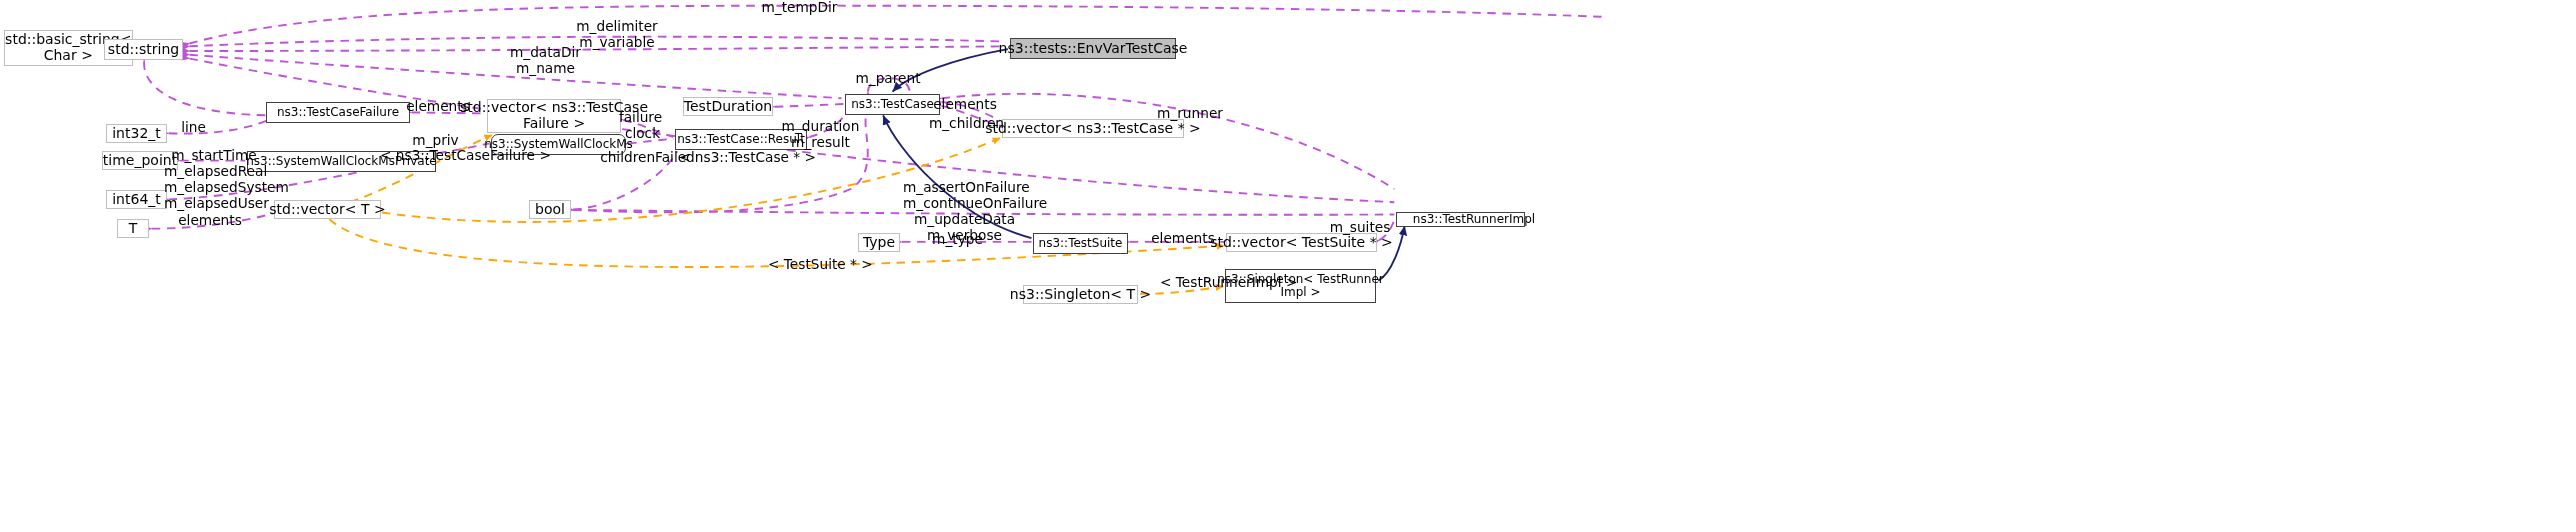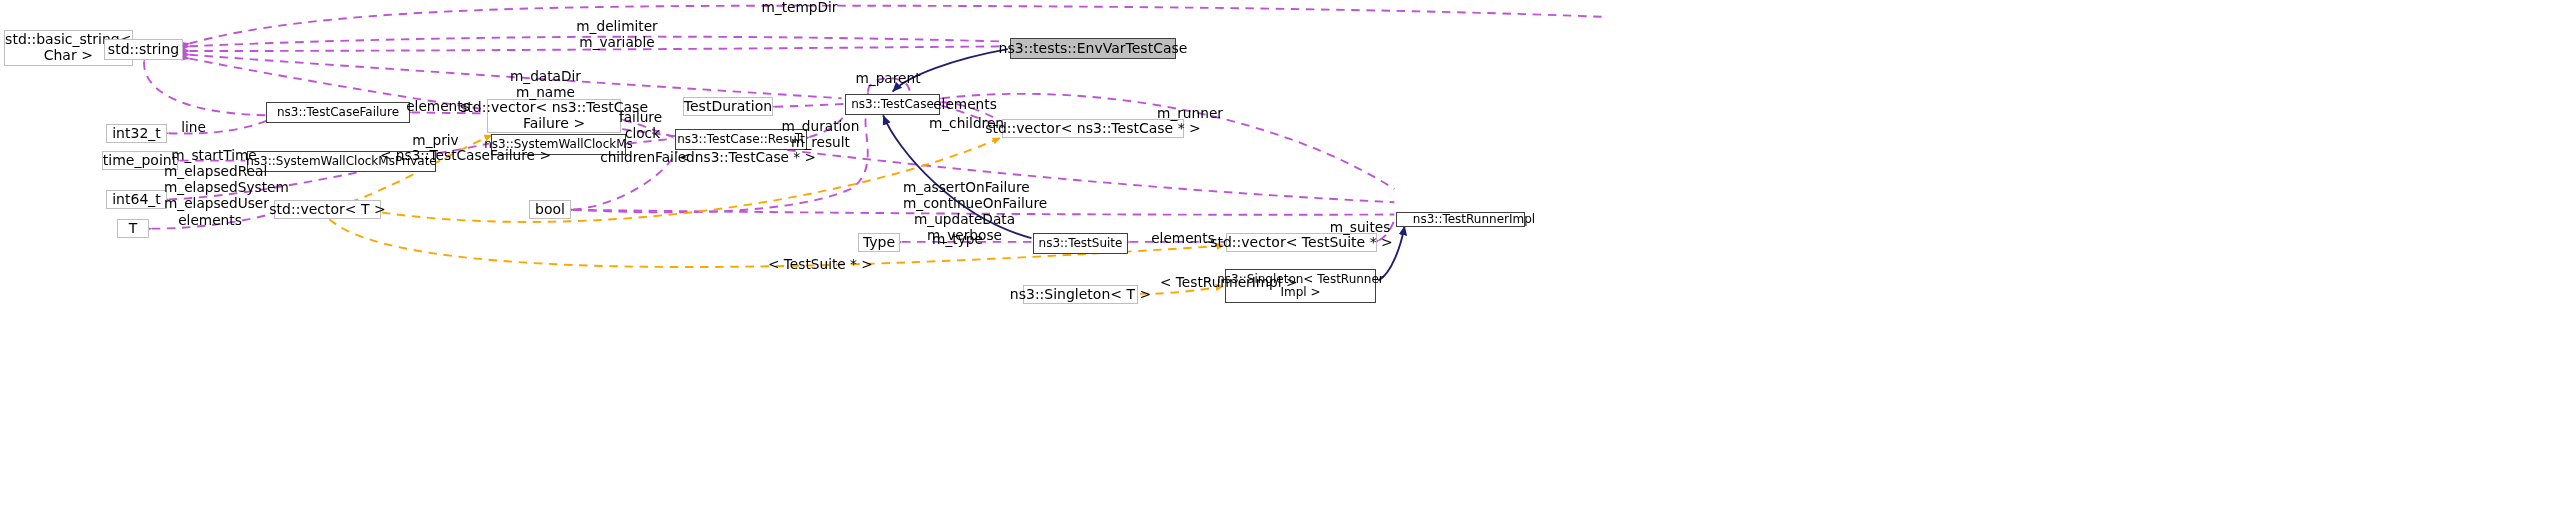--- a/index.html
+++ b/index.html
@@ -161,40 +161,40 @@
   <div class="node plain" style="left:102px;top:151px;width:76px;height:19px;">time_point</div>
   <div class="node plain" style="left:106px;top:190px;width:61px;height:19px;">int64_t</div>
   <div class="node plain" style="left:117px;top:219px;width:32px;height:19px;">T</div>
 
   <div class="node bold" style="left:266px;top:102px;width:144px;height:21px;">ns3::TestCaseFailure</div>
   <div class="node bold" style="left:247px;top:151px;width:189px;height:21px;">ns3::SystemWallClockMsPrivate</div>
   <div class="node plain" style="left:274px;top:200px;width:107px;height:19px;">std::vector&lt; T &gt;</div>
 
   <div class="node plain" style="left:487px;top:99px;width:134px;height:34px;">std::vector&lt; ns3::TestCase
 Failure &gt;</div>
-  <div class="node bold" style="left:491px;top:134px;width:135px;height:21px;">ns3::SystemWallClockMs</div>
+  <div class="node bold" style="left:491px;top:134px;width:135px;height:21px;border-radius:7px;">ns3::SystemWallClockMs</div>
   <div class="node plain" style="left:529px;top:200px;width:42px;height:19px;">bool</div>
 
   <div class="node plain" style="left:683px;top:97px;width:90px;height:19px;">TestDuration</div>
   <div class="node plain" style="left:858px;top:233px;width:42px;height:19px;">Type</div>
   <div class="node bold" style="left:675px;top:129px;width:132px;height:21px;">ns3::TestCase::Result</div>
   <div class="node bold" style="left:845px;top:94px;width:95px;height:21px;">ns3::TestCase</div>
   <div class="node current" style="left:1010px;top:38px;width:166px;height:21px;">ns3::tests::EnvVarTestCase</div>
   <div class="node plain" style="left:1002px;top:119px;width:182px;height:19px;">std::vector&lt; ns3::TestCase * &gt;</div>
   <div class="node bold" style="left:1033px;top:233px;width:95px;height:21px;">ns3::TestSuite</div>
   <div class="node plain" style="left:1226px;top:233px;width:151px;height:19px;">std::vector&lt; TestSuite * &gt;</div>
   <div class="node bold" style="left:1396px;top:212px;width:129px;height:15px;padding-left:27px;">ns3::TestRunnerImpl</div>
   <div class="node bold" style="left:1225px;top:269px;width:151px;height:34px;">ns3::Singleton&lt; TestRunner
 Impl &gt;</div>
   <div class="node plain" style="left:1023px;top:285px;width:115px;height:19px;">ns3::Singleton&lt; T &gt;</div>
 
   <div class="edge-label" style="left:752px;top:0px;width:95px;">m_tempDir</div>
   <div class="edge-label" style="left:565px;top:19px;width:104px;">m_delimiter
 m_variable</div>
-  <div class="edge-label" style="left:498px;top:45px;width:95px;margin-top:24px;">m_dataDir
+  <div class="edge-label" style="left:498px;top:45px;width:95px;">m_dataDir
 m_name</div>
   <div class="edge-label" style="left:170px;top:120px;width:47px;">line</div>
   <div class="edge-label" style="left:405px;top:99px;width:66px;">elements</div>
   <div class="edge-label" style="left:617px;top:110px;width:47px;">failure</div>
   <div class="edge-label" style="left:621px;top:126px;width:43px;">clock</div>
   <div class="edge-label" style="left:410px;top:133px;width:51px;">m_priv</div>
   <div class="edge-label" style="left:380px;top:148px;width:134px;">&lt; ns3::TestCaseFailure &gt;</div>
   <div class="edge-label" style="left:164px;top:148px;width:100px;">m_startTime
 m_elapsedReal
 m_elapsedSystem

